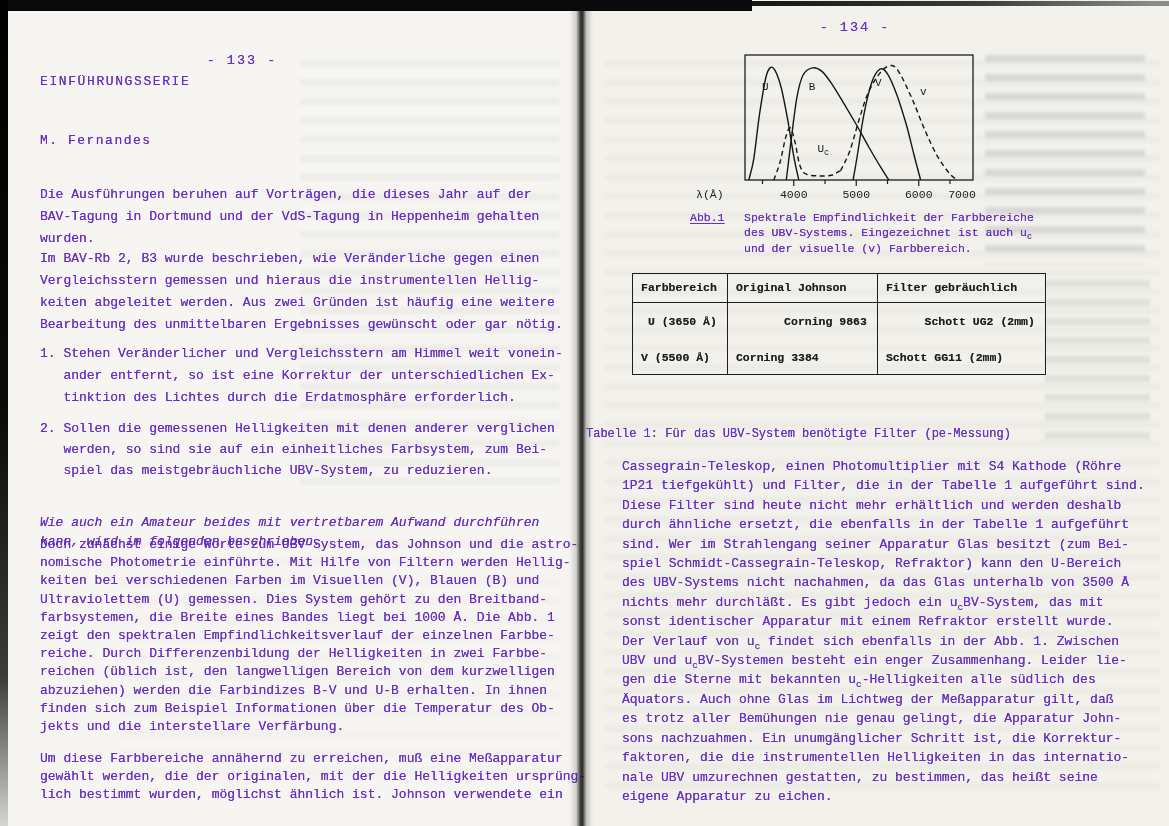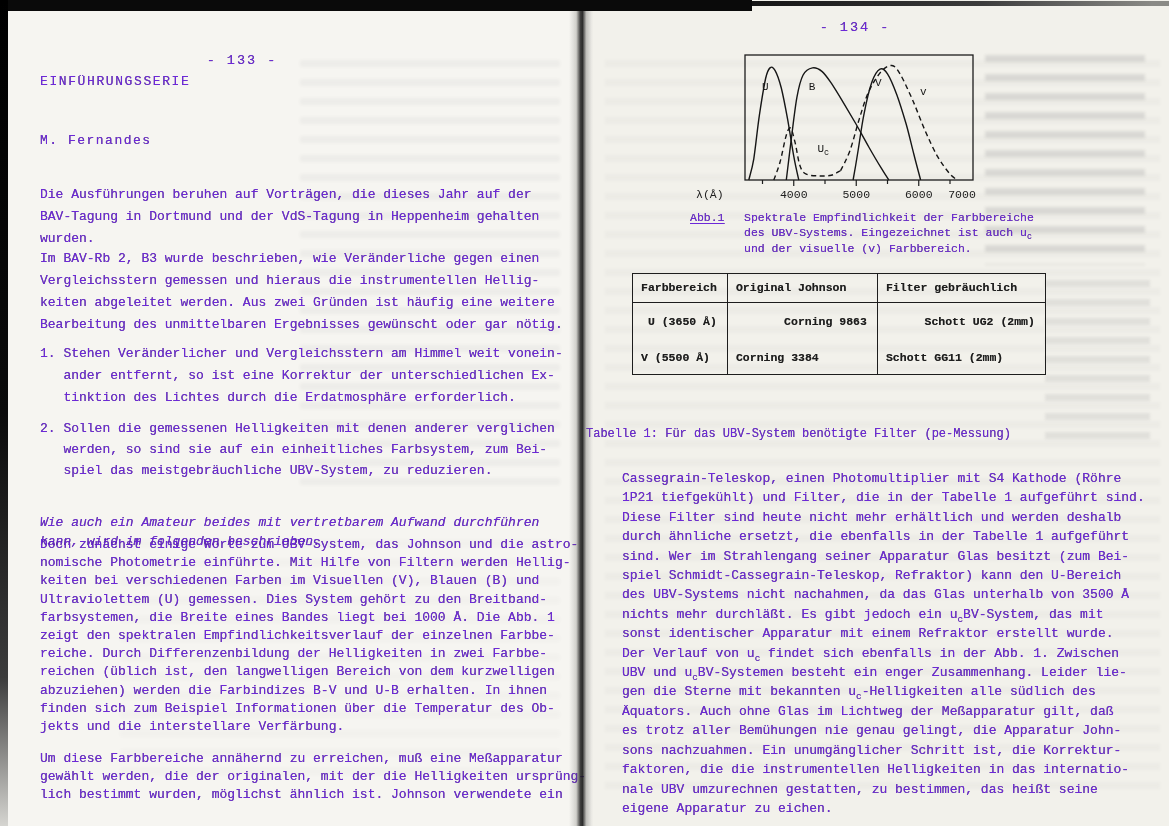--- a/index.html
+++ b/index.html
@@ -15,21 +15,21 @@
         background:linear-gradient(to bottom,#000 0%,#0b0b0b 50%,#3c3c3c 82%,rgba(120,120,118,.25) 100%);}
   .gutter{position:absolute;left:569px;top:0;width:24px;height:826px;
         background:linear-gradient(to right,rgba(0,0,0,0) 0%,rgba(80,80,78,.22) 30%,rgba(25,25,25,.82) 47%,rgba(22,22,22,.9) 56%,rgba(95,95,92,.35) 72%,rgba(0,0,0,0) 100%);}
   
   .ghost{position:absolute;pointer-events:none;
         background:repeating-linear-gradient(to bottom,rgba(95,95,100,.20) 0 7px,transparent 7px 19px);
         filter:blur(1.7px);}
   
   .tb{position:absolute;white-space:pre-wrap;font-size:13px;line-height:22px;color:#6d28d9;
       text-shadow:0 0 .3px rgba(0,0,0,.6);}
-  .lh18{line-height:18.2px;} .lh19{line-height:19px;} .lh194{line-height:19.4px;margin-top:12px;}
+  .lh18{line-height:18.2px;} .lh19{line-height:19px;} .lh194{line-height:19.4px;}
   .small{font-size:11.5px;line-height:15.4px;}
   .pn{font-size:13.5px;letter-spacing:2px;text-align:center;}
   .hdr1{letter-spacing:1.6px;} .hdr2{letter-spacing:.5px;} .auth{letter-spacing:1.5px;}
   .abb-label{text-decoration:underline;text-underline-offset:2px;}
   sub{font-size:.72em;line-height:0;}
   
   .cbox{fill:none;stroke:#1d1d1d;stroke-width:1.3;}
   .tick{stroke:#1d1d1d;stroke-width:1.2;}
   .ticklabel,.xlabel{font-family:"Liberation Mono",monospace;font-size:11.5px;fill:#202020;}
   .curve{fill:none;stroke:#161616;stroke-width:1.4;}

